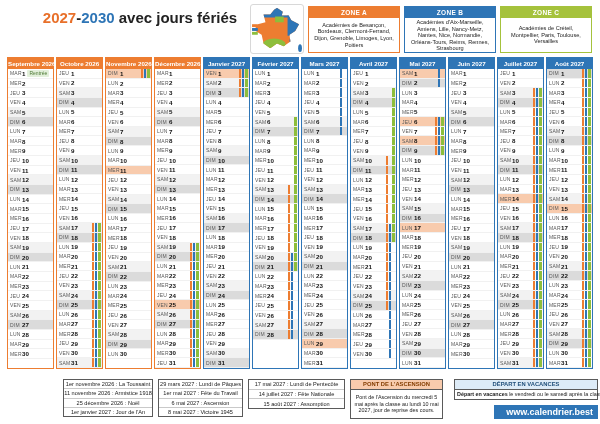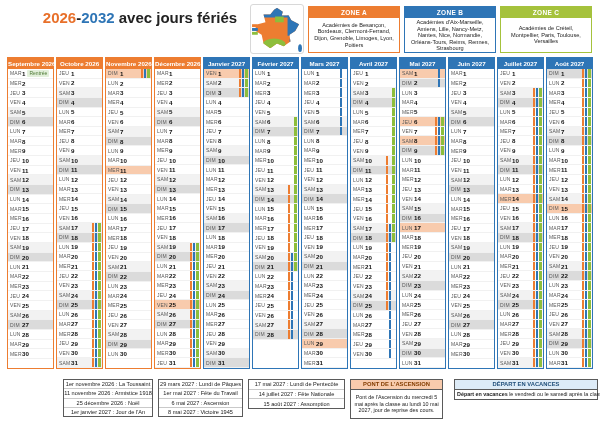--- a/index.html
+++ b/index.html
@@ -71,21 +71,21 @@
   .www-btn{position:absolute;left:494px;top:405px;width:104px;height:14px;background:#2E75B6;
             color:#fff;font-size:9px;font-weight:bold;text-align:right;line-height:14px;
             padding-right:5px;box-sizing:border-box;cursor:pointer;}
 </style>
 </head>
 <body>
 
 <div class="page">
 
   <div class="title-block">
-    <div class="title-line2"><span class="yr-start">2026</span><span>-</span><span class="yr-end">2032</span><span> avec jours fériés</span></div>
+    <div class="title-line2"><span class="yr-start">2027</span><span>-</span><span class="yr-end">2030</span><span> avec jours fériés</span></div>
   </div>
 
   <div class="map-box">
     <svg width="52" height="48" viewBox="0 0 54 50">
       <defs>
         <clipPath id="fr">
           <path d="M27,3 L33,7 L32,11 L39,11 L42,16 L50,20 L46,27 L40,31 L41,38 L34,43 L27,40 L20,45 L13,40 L11,31 L3,26 L7,20 L15,18 L13,10 L20,10 L24,5 Z"></path>
         </clipPath>
       </defs>
       <g clip-path="url(#fr)">
@@ -3462,13 +3462,14 @@
   <div class="pont-box">
     <div class="pont-head">PONT DE L'ASCENSION</div>
     <div class="pont-body">Pont de l'Ascension du mercredi 5 mai après la classe au lundi 10 mai 2027, jour de reprise des cours.</div>
   </div>
 
   <div class="depart-box">
     <div class="depart-head">DÉPART EN VACANCES</div>
     <div class="depart-body"><b>Départ en vacances</b><span> le vendredi ou le samedi après la classe</span></div>
   </div>
 
+  <div class="www-btn">www.calendrier.best</div>
 </div>
 
 </body></html>

